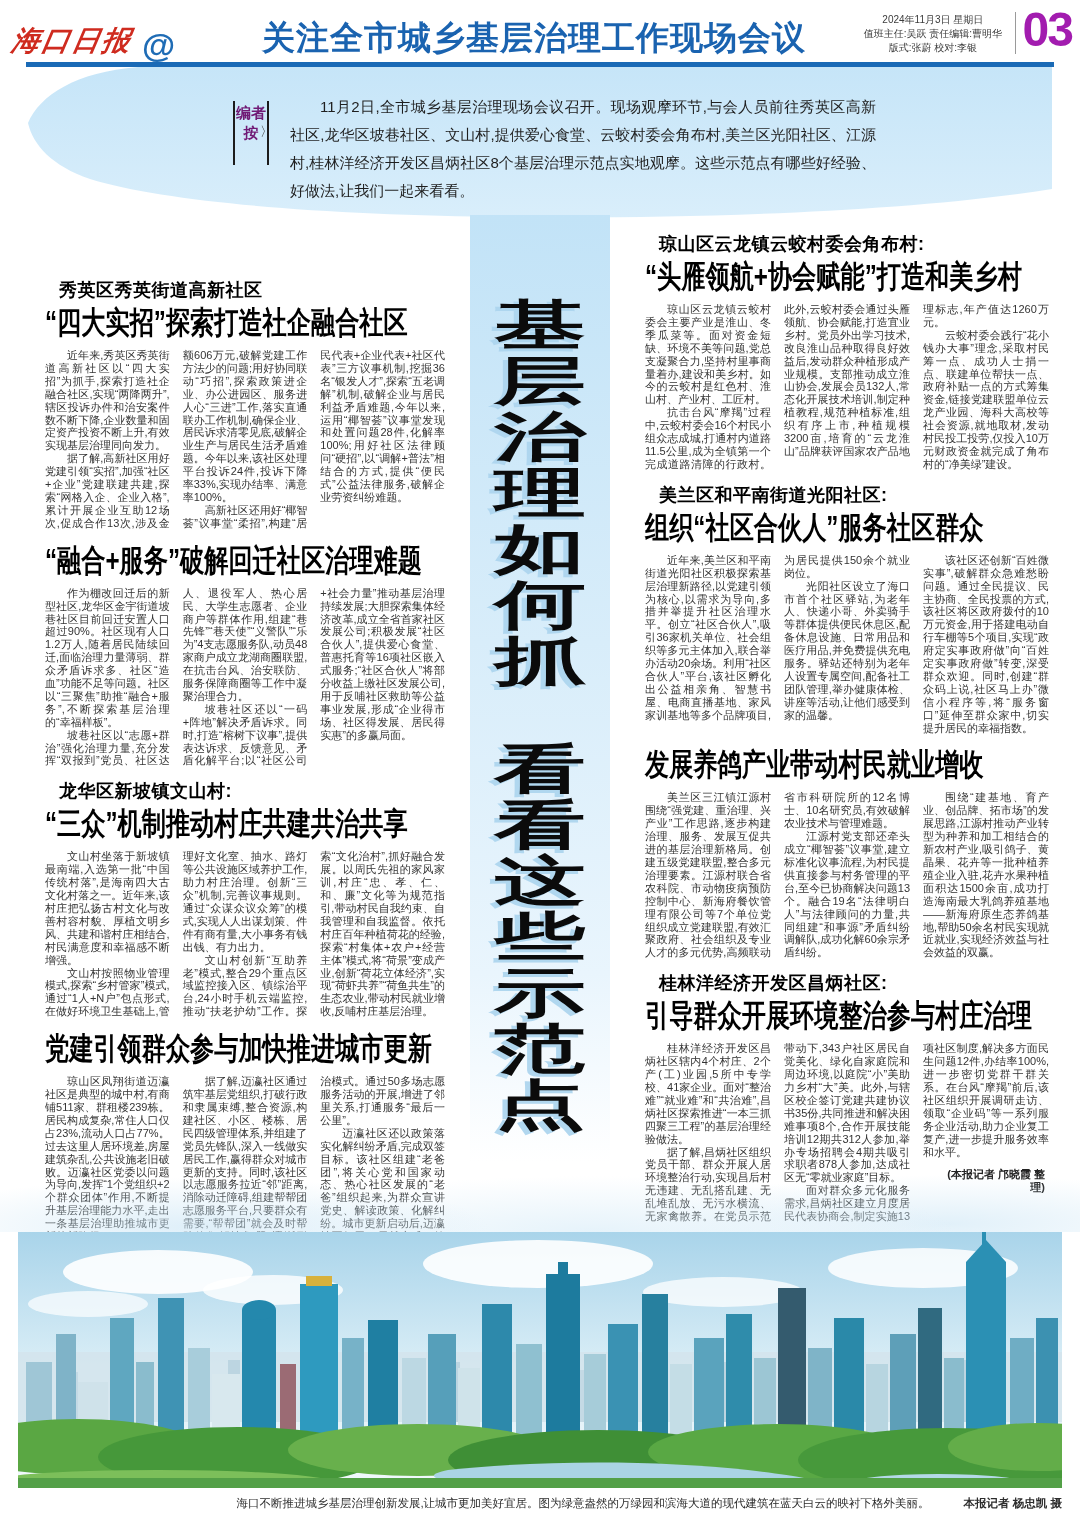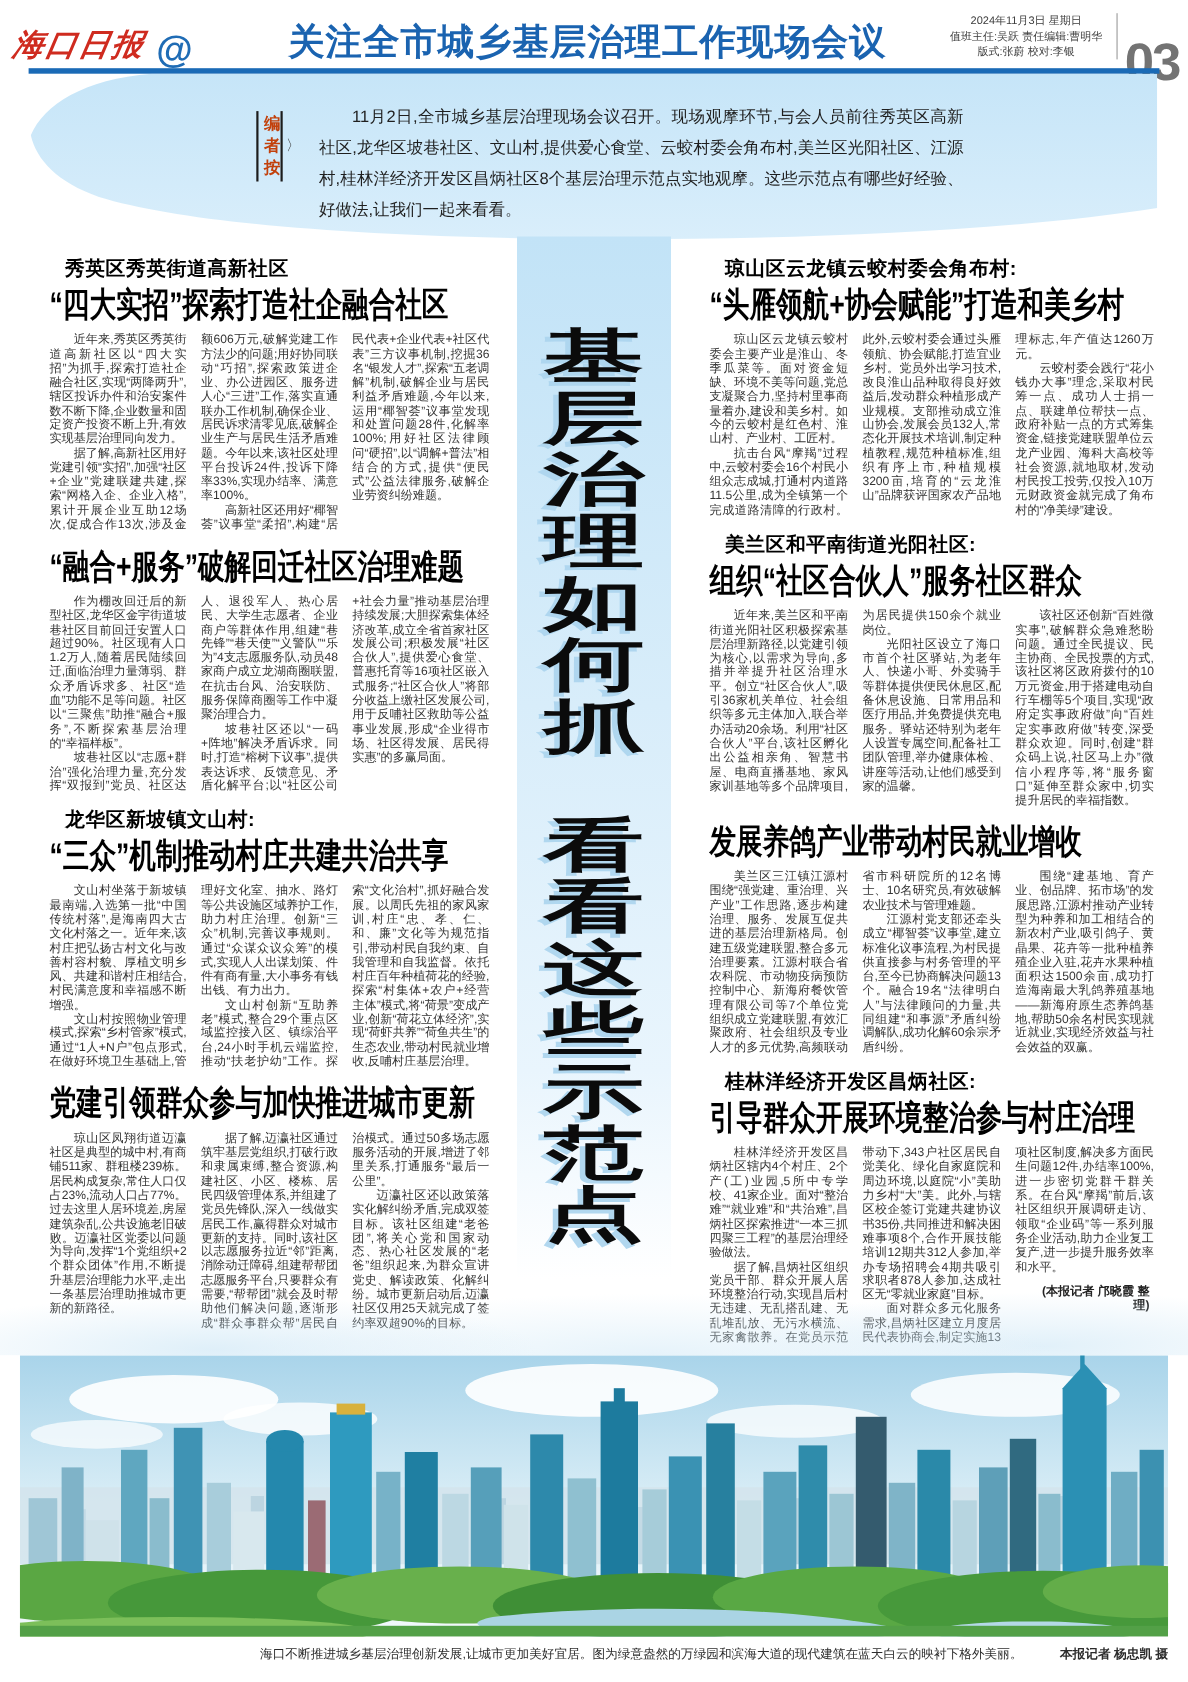--- a/index.html
+++ b/index.html
@@ -13,37 +13,37 @@
   .logo-wrap { position:absolute; left:12px; top:22px; display:flex; align-items:flex-end; }
   .logo-script { font-family:"DejaVu Serif",serif; font-style:italic; font-weight:bold;
     font-size:28px; color:#cf2b1f; transform:skewX(-10deg); letter-spacing:2px; }
   .logo-at { font-size:34px; font-weight:bold; color:#1f6cb5; margin-left:10px; line-height:30px; }
   .mast-title { position:absolute; left:0; right:12px; top:16px; text-align:center;
     font-size:33px; font-weight:900; color:#1a63b0; letter-spacing:1px; }
   .mast-meta { position:absolute; right:78px; top:13px; text-align:center;
     font-size:10px; line-height:14px; color:#3c3c3c; }
   .mast-divider { position:absolute; right:64px; top:12px; width:1px; height:42px; background:#9a9a9a; }
   .page-number { position:absolute; right:8px; top:2px; font-size:48px; font-weight:700;
-    color:#737373; letter-spacing:-2px;margin-top:28px; }
+    color:#a21caf; letter-spacing:-2px; }
   .mast-rule { position:absolute; top:62px; left:26px; right:26px; height:5px; background:#1a6ab6; }
 
   
   .note-band { position:absolute; top:67px; left:28px; width:1024px; height:152px; }
   .note-band svg { position:absolute; inset:0; }
-  .note-label { position:absolute; left:205px; top:34px; width:24px; height:64px;
+  .note-label { position:absolute; left:205px; top:34px; width:36px; height:64px;
     border-left:2px solid #1c1c1c; border-right:2px solid #1c1c1c; padding-top:2px;
-    font-size:15px; line-height:20px; font-weight:bold; text-align:right; color:#c2410c;
+    font-size:15px; line-height:20px; font-weight:bold; text-align:center; color:#701a75;
     word-break:break-all; }
   .note-chevron { position:absolute; left:232px; top:56px; font-size:13px; color:#333; }
   .note-text { position:absolute; left:262px; top:26px; width:586px; font-size:15px;
     line-height:28px; color:#1f1f1f; text-align:justify; text-indent:2em; }
 
   
   .col { position:absolute; top:233px; }
-  .col-left  { left:45px;  width:400px; }
+  .col-left  { left:45px;  width:400px;margin-top:46px; }
   .col-right { left:645px; width:404px; }
   .article { margin-bottom:13px; }
   .kicker { font-size:18px; font-weight:bold; color:#000; padding-left:14px;
     line-height:22px; margin-bottom:4px; letter-spacing:0.5px; }
   .headline { font-size:31px; font-weight:900; color:#000; line-height:35px;
     white-space:nowrap; display:inline-block; transform:scaleX(0.78);
     transform-origin:left center; letter-spacing:0px; margin-bottom:9px; }
   .art-body { column-count:3; column-gap:13px; font-size:11px; line-height:12.9px;
     text-align:justify; color:#333; }
   .art-body p { text-indent:2em; }

